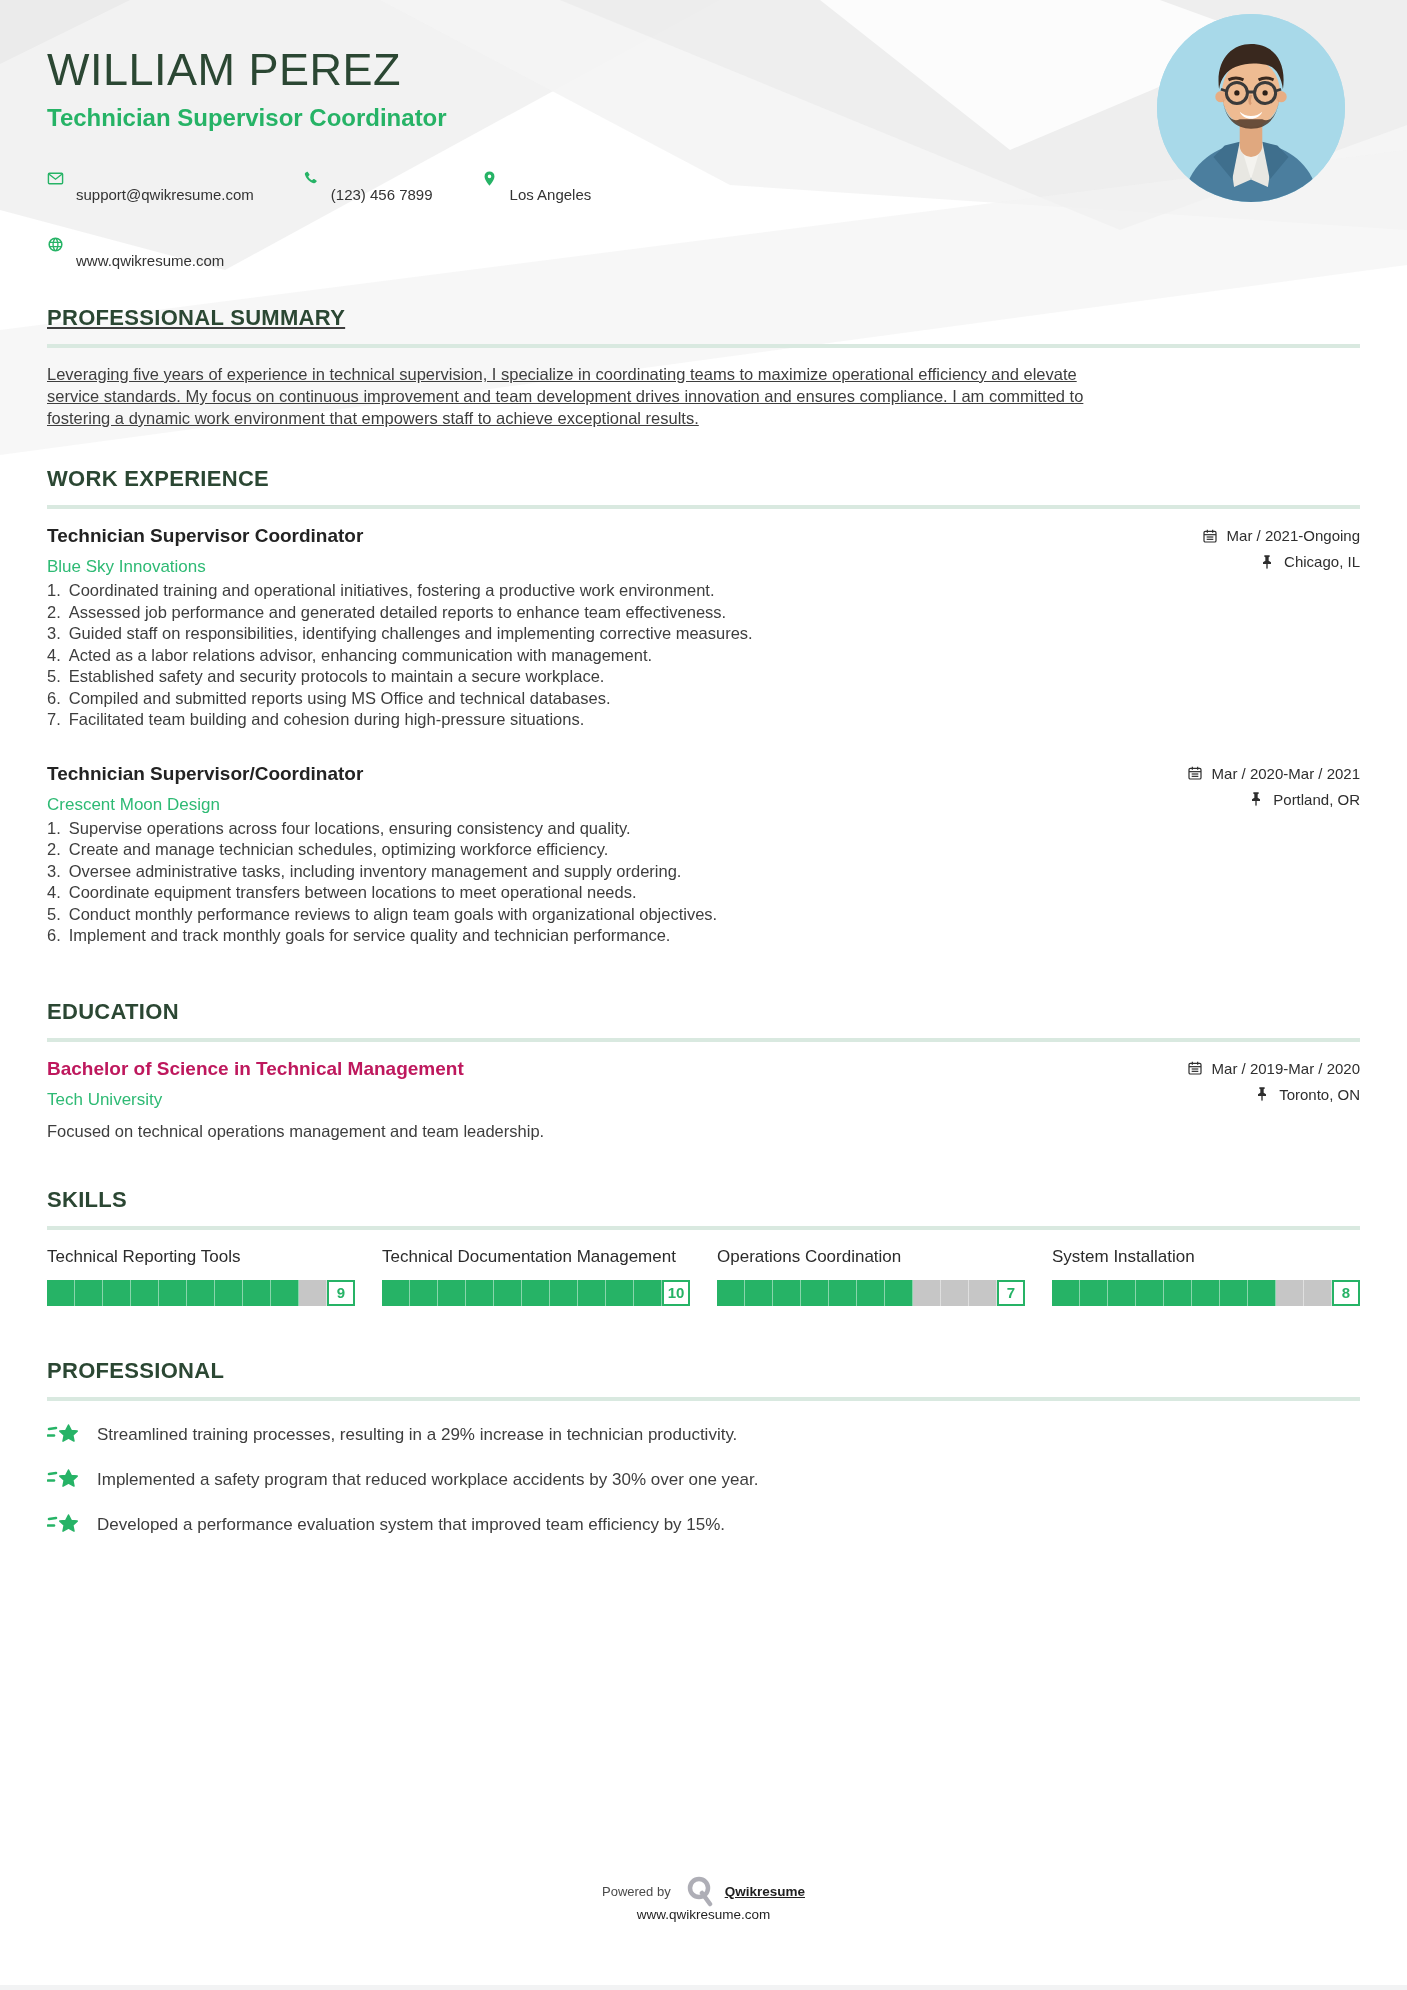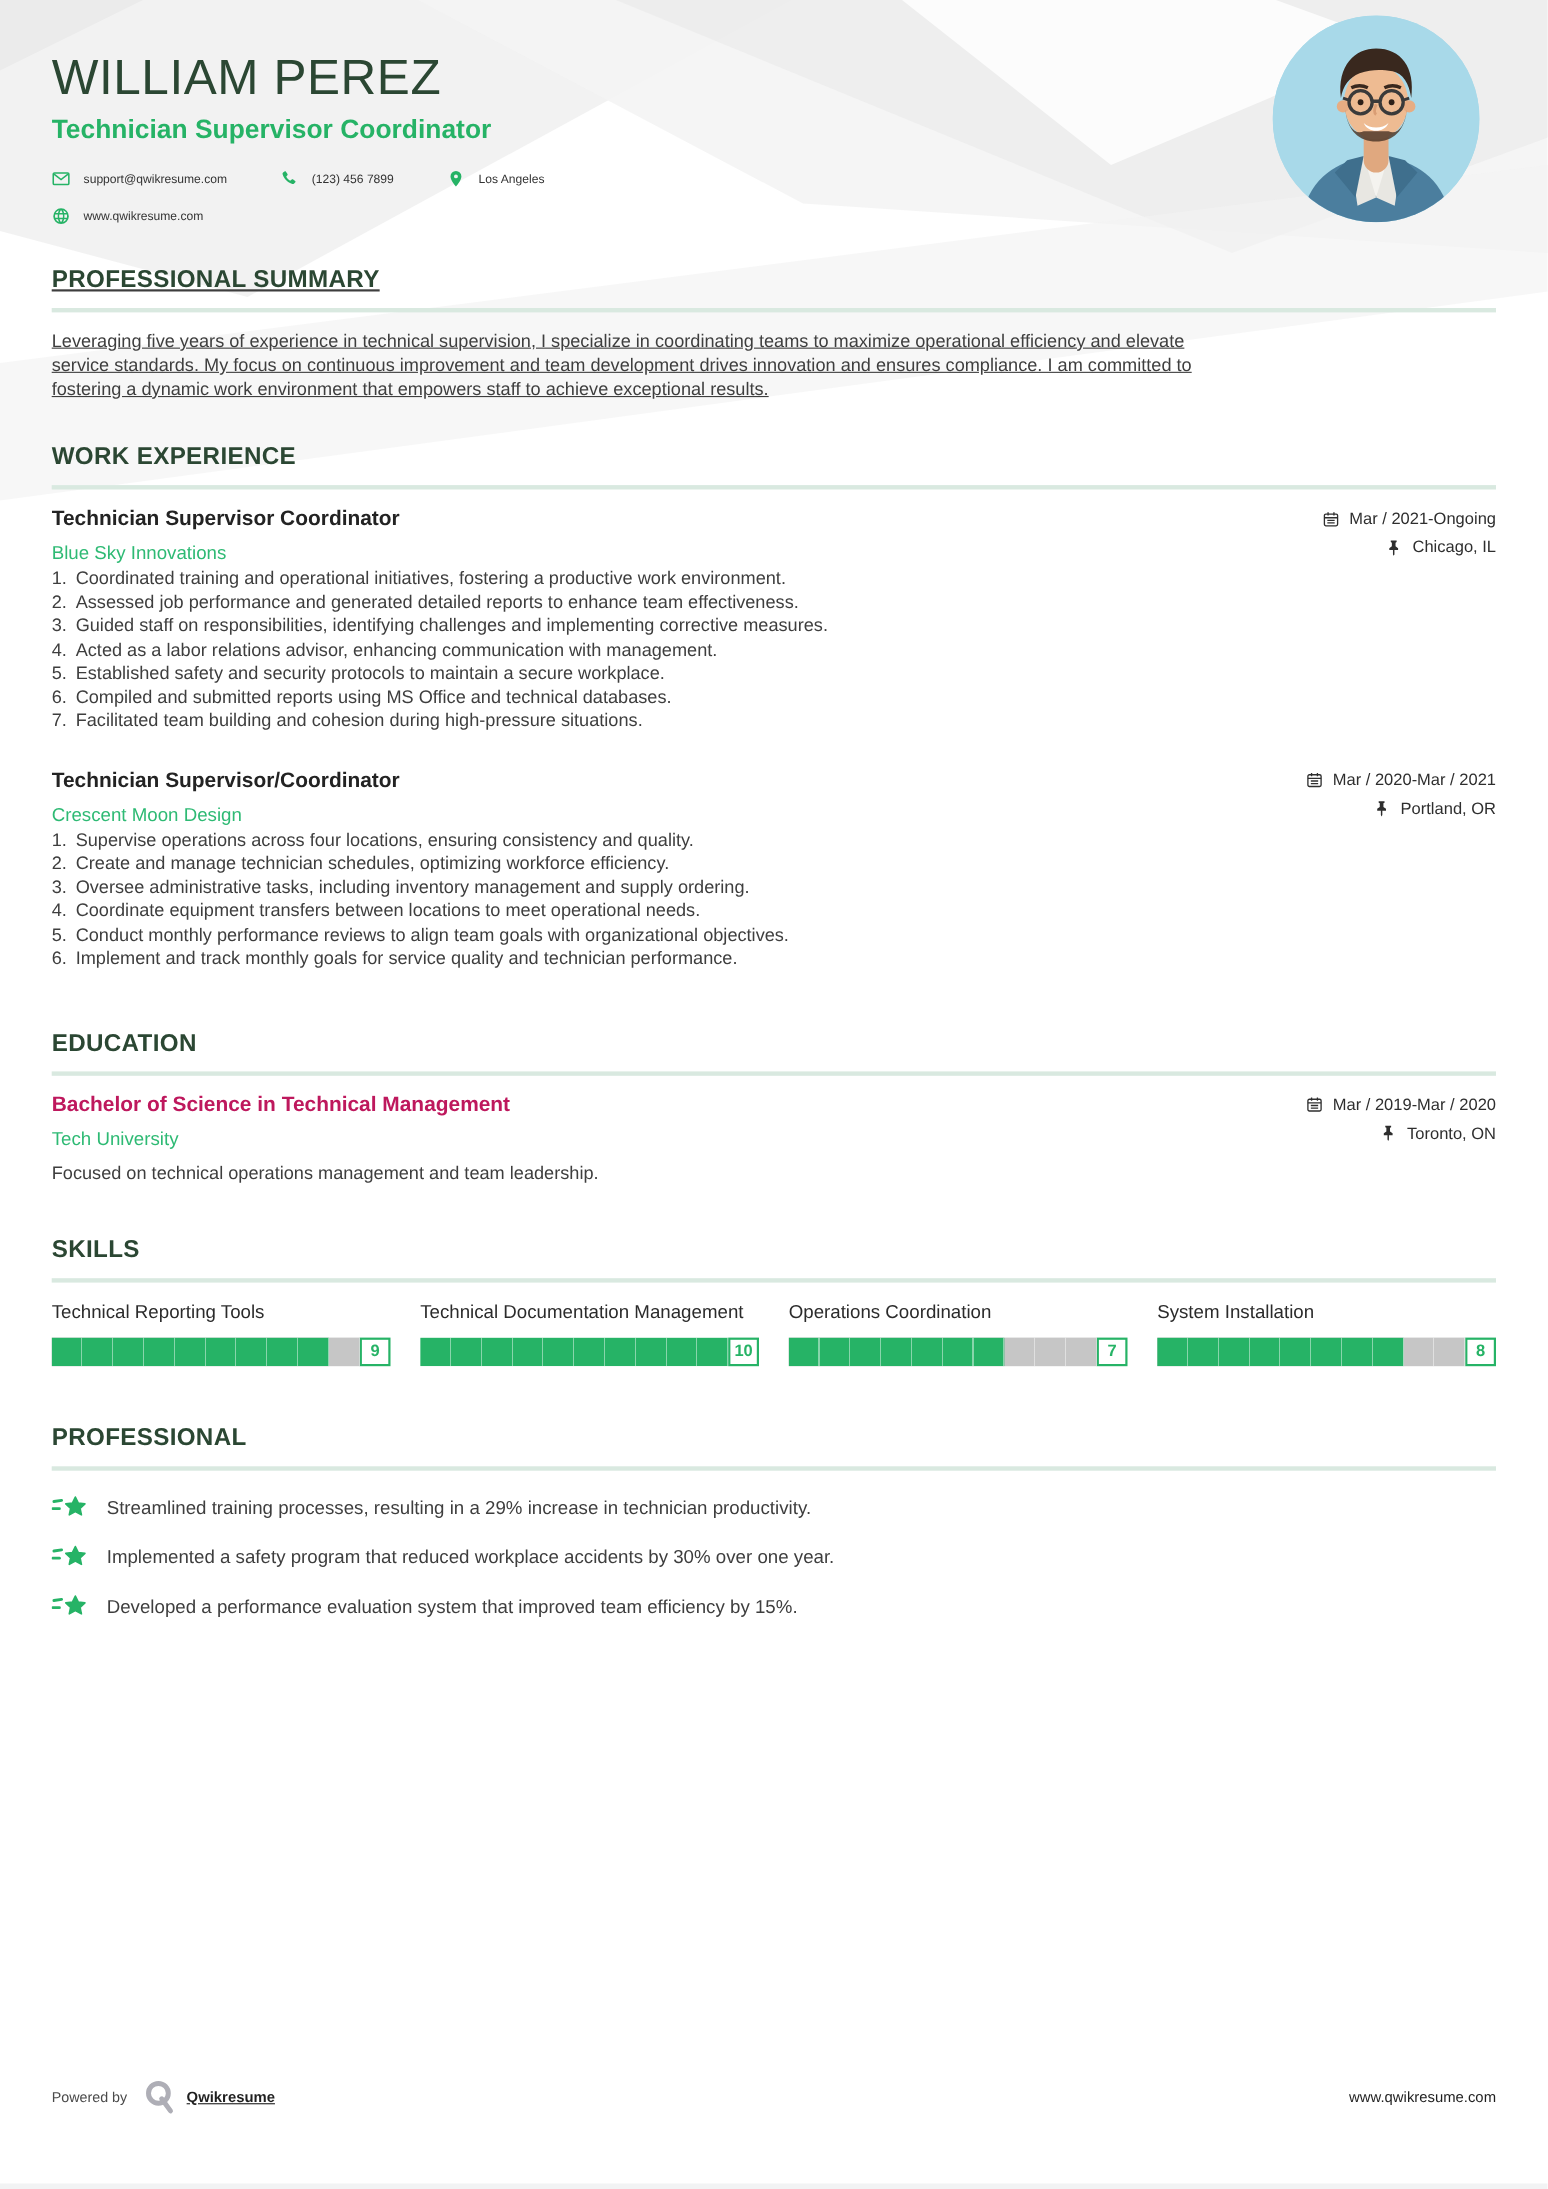--- a/index.html
+++ b/index.html
@@ -21,21 +21,21 @@
 
   
   .header{padding-top:44px;position:relative;}
   .name{font-size:45px;font-weight:400;letter-spacing:.5px;color:var(--dark-green);}
   .job-headline{font-size:24px;font-weight:600;color:var(--accent-green);margin-top:8px;}
   .contact-rows{margin-top:22px;}
   .contact-row{display:flex;align-items:center;margin-bottom:17px;}
   .contact-item{display:flex;align-items:center;margin-right:48px;}
   .contact-item .ic{width:17px;height:17px;margin-right:12px;display:inline-flex;}
   .contact-item .ic svg{width:100%;height:100%;}
-  .contact-label{font-size:11px;color:#333;}
+  .contact-label{font-size:15px;color:#333;margin-top:32px;}
   .avatar{
     position:absolute;top:14px;right:15px;width:188px;height:188px;border-radius:50%;
     overflow:hidden;background:#a8d9e9;
   }
   .avatar svg{width:100%;height:100%;display:block;}
 
   
   .section{margin-top:0;}
   .sec-heading{font-size:22px;font-weight:700;color:var(--dark-green);letter-spacing:.3px;}
   .sec-divider{height:4px;background:var(--divider);margin-top:13px;}
@@ -81,21 +81,21 @@
   .achv-sec{margin-top:52px;}
   .achv-list{margin-top:20px;}
   .achv-item{display:flex;align-items:center;margin-bottom:17px;}
   .achv-item .ic{width:34px;height:28px;margin-right:16px;flex:none;display:inline-flex;}
   .achv-item .ic svg{width:100%;height:100%;}
   .achv-text{font-size:17px;color:var(--text);}
 
   
   .footer{
     position:absolute;left:47px;right:47px;bottom:68px;z-index:1;
-    display:flex;justify-content:space-between;align-items:center;
+    display:flex;justify-content:space-between;align-items:center;flex-direction:column;
   }
   .footer-left{display:flex;align-items:center;}
   .powered-by{font-size:13px;color:#4a4a4a;margin-right:14px;}
   .q-logo{width:30px;height:32px;margin-right:10px;display:inline-flex;}
   .brand-link{font-size:13.5px;color:#1f1f1f;text-decoration:underline;font-weight:700;}
   .footer-site{font-size:13.5px;color:#1f1f1f;}
   .bottom-strip{position:absolute;left:0;right:0;bottom:0;height:5px;background:#f2f3f4;z-index:0;}
 </style>
 </head>
 <body style="--dark-green: #2b4733; --accent-green: #26b366; --divider: #d9e9e0; --bar-gray: #c6c6c6; --text: #3e3e3e; --avatar-bg: #a8d9e9;">

